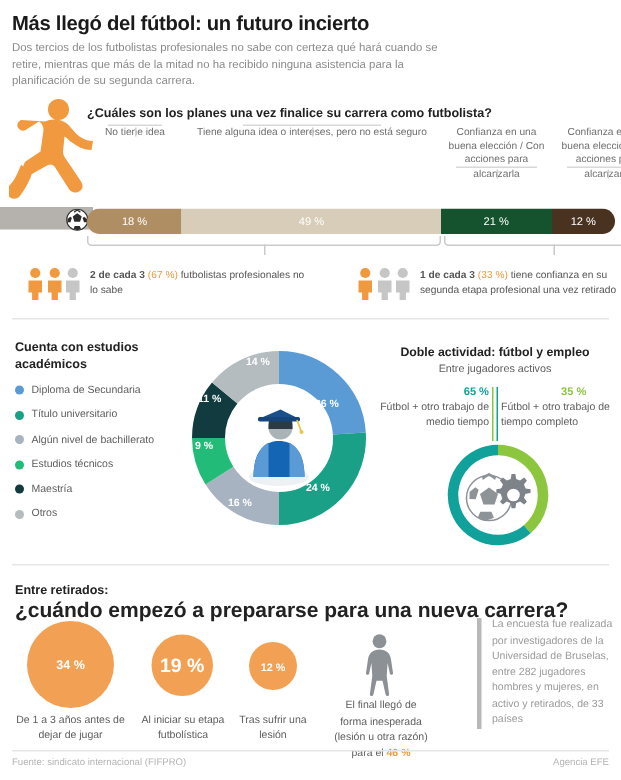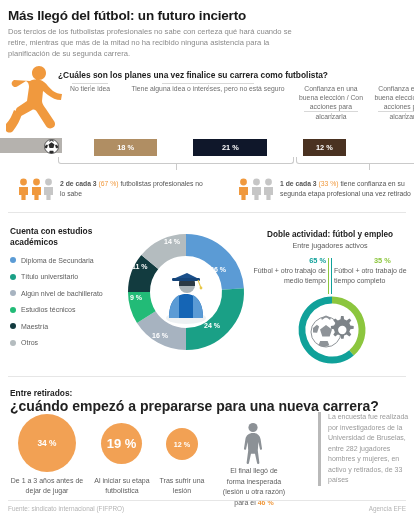--- a/index.html
+++ b/index.html
@@ -49,21 +49,21 @@
     position: absolute; bottom: 5px; height: 5px;
     border-top: 1px solid #d8d8d8;
   }
 
   .bar {
     position: absolute; left: 58px; top: 139px; width: 352px; height: 17px;
     border-radius: 8.5px; overflow: hidden; display: flex;
   }
   .bar div {
     display: flex; align-items: center; justify-content: center;
-    font-size: 7.4px; font-weight: bold; color: #ffffff; height: 100%; margin-left: 36px;
+    font-size: 7.4px; font-weight: normal; color: #ffffff; height: 100%;
   }
 
   
   .underbrackets { position: absolute; left: 58px; top: 157px; width: 352px; height: 14px; }
   .ubr { position: absolute; top: 0; height: 13px; }
   .ubr .line { position: absolute; top: 0; left: 0; right: 0; height: 7px;
     border-bottom: 1px solid #cacaca; border-left: 1px solid #cacaca; border-right: 1px solid #cacaca;
     border-radius: 0 0 3px 3px; }
   .ubr .stem { position: absolute; top: 6px; left: 50%; width: 1px; height: 7px; background: #cacaca; }
 
@@ -186,21 +186,22 @@
     </div>
     <div class="seg-label" style="left:310px; width:74px;">
       <span>Confianza en una buena elección / Sin acciones para alcanzarla</span>
       <span class="segbracket" style="left:10px; width:54px;"></span>
       <span class="tick"></span>
     </div>
   </div>
 
   <div class="bar">
     <div style="width:18%; background:#b08e63;">18 %</div>
-    <div style="width:21%; background:#0f172a;">21 %</div>
+    <div style="width:49%; background:#d7cdb8;">49 %</div>
+    <div style="width:21%; background:#14532d;">21 %</div>
     <div style="width:12%; background:#4a3221;">12 %</div>
   </div>
 
   <div class="underbrackets">
     <div class="ubr" style="left:0; width:236px;">
       <span class="line"></span>
         <span class="stem"></span>
     </div>
     <div class="ubr" style="left:238px; width:146px;">
       <span class="line"></span>

